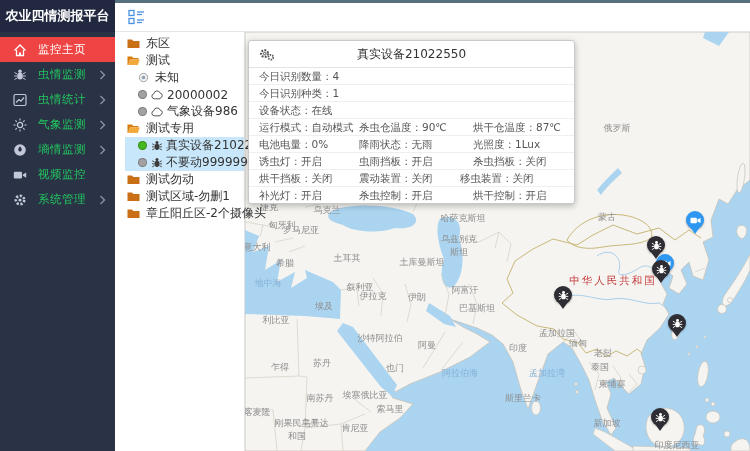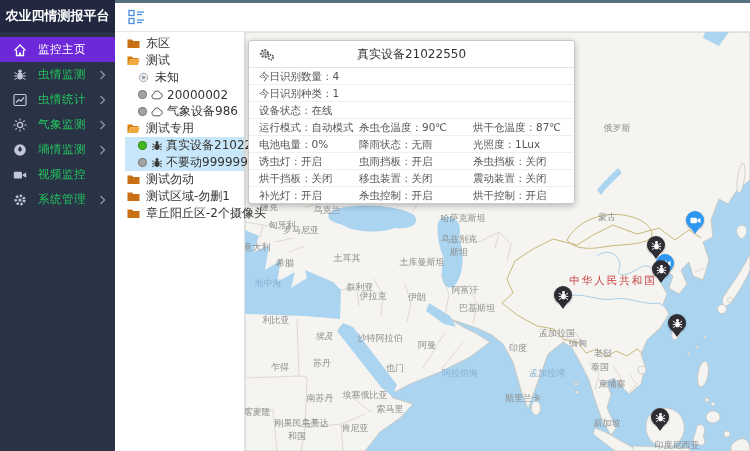--- a/index.html
+++ b/index.html
@@ -8,21 +8,21 @@
   
   #topstrip{position:absolute;left:115px;top:0;right:0;height:3px;background:#56707d;z-index:6}
   #topbar{position:absolute;left:115px;top:3px;right:0;height:29px;background:#fff;
           border-bottom:1px solid #e6e6e6;z-index:5;display:flex;align-items:center;padding-left:13px;box-sizing:border-box}
   #collapse{display:flex;cursor:pointer}
   
   #sidebar{position:absolute;left:0;top:0;width:115px;height:451px;background:#2a3246;z-index:7}
   .stitle{height:32px;line-height:32px;background:#212840;color:#fff;font-size:13px;font-weight:bold;text-align:center;white-space:nowrap}
   #menu{margin-top:5px}
   .mitem{height:25px;display:flex;align-items:center;padding:0 9px 0 13px;color:#22c55e;cursor:pointer}
-  .mitem.active{background:#6d28d9;color:#fff}
+  .mitem.active{background:#ef4444;color:#fff}
   .micon{width:14px;height:14px;margin-right:11px;display:flex;align-items:center}
   .mlabel{flex:1;font-size:11.5px;letter-spacing:.5px}
   .chev{width:7px;display:flex}
   
   #panel{position:absolute;left:115px;top:32px;width:130px;bottom:0;background:#fff;
          border-right:1px solid #e2e2e2;z-index:4;box-sizing:border-box;padding-top:3px}
   .phead{height:18px;line-height:18px;background:#ececec;font-size:11px;color:#333;padding-left:8px;margin-bottom:3px}
   .trow{height:17px;display:flex;align-items:center;font-size:12px;color:#333;padding-left:12px;cursor:pointer;white-space:nowrap}
   .trow.lvl2{padding-left:23px}
   .trow.sel{background:#c9e7fa;margin-left:10px;padding-left:13px}
@@ -374,21 +374,21 @@
       <span class="mlab" style="left: 102px; top: 226px;">土耳其</span>
       <span class="mlab" style="left: 177px; top: 230px;">土库曼斯坦</span>
       <span class="mlab" style="left: 214px; top: 214px; white-space: normal; width: 42px;">乌兹别克斯坦</span>
       <span class="mlab sea" style="left: 23px; top: 251px;">地中海</span>
       <span class="mlab" style="left: 115px; top: 255px;">叙利亚</span>
       <span class="mlab" style="left: 128px; top: 264px;">伊拉克</span>
       <span class="mlab" style="left: 172px; top: 265px;">伊朗</span>
       <span class="mlab" style="left: 220px; top: 258px;">阿富汗</span>
       <span class="mlab" style="left: 232px; top: 276px;">巴基斯坦</span>
       <span class="mlab" style="left: 31px; top: 288px;">利比亚</span>
-      <span class="mlab" style="left: 79px; top: 304px; font-style: italic;">埃及</span>
+      <span class="mlab" style="left: 79px; top: 274px;">埃及</span>
       <span class="mlab" style="left: 135px; top: 306px;">沙特阿拉伯</span>
       <span class="mlab" style="left: 182px; top: 313px;">阿曼</span>
       <span class="mlab" style="left: 35px; top: 335px;">乍得</span>
       <span class="mlab" style="left: 77px; top: 331px;">苏丹</span>
       <span class="mlab" style="left: 150px; top: 336px;">也门</span>
       <span class="mlab sea" style="left: 215px; top: 341px;">阿拉伯海</span>
       <span class="mlab" style="left: 75px; top: 366px;">南苏丹</span>
       <span class="mlab" style="left: 120px; top: 363px;">埃塞俄比亚</span>
       <span class="mlab" style="left: 145px; top: 377px;">索马里</span>
       <span class="mlab" style="left: 12px; top: 380px;">喀麦隆</span>
@@ -544,22 +544,22 @@
         <span class="p-cell c2">降雨状态：无雨</span>
         <span class="p-cell c3">光照度：1Lux</span>
       </div>
       <div class="p-row">
         <span class="p-cell c1">诱虫灯：开启</span>
         <span class="p-cell c2">虫雨挡板：开启</span>
         <span class="p-cell c3">杀虫挡板：关闭</span>
       </div>
       <div class="p-row">
         <span class="p-cell c1">烘干挡板：关闭</span>
+        <span class="p-cell c3">震动装置：关闭</span>
         <span class="p-cell c2">移虫装置：关闭</span>
-        <span class="p-cell c3">震动装置：关闭</span>
       </div>
       <div class="p-row">
         <span class="p-cell c1">补光灯：开启</span>
         <span class="p-cell c2">杀虫控制：开启</span>
         <span class="p-cell c3">烘干控制：开启</span>
       </div>
     </div>
 </div>
 
 </body></html>

